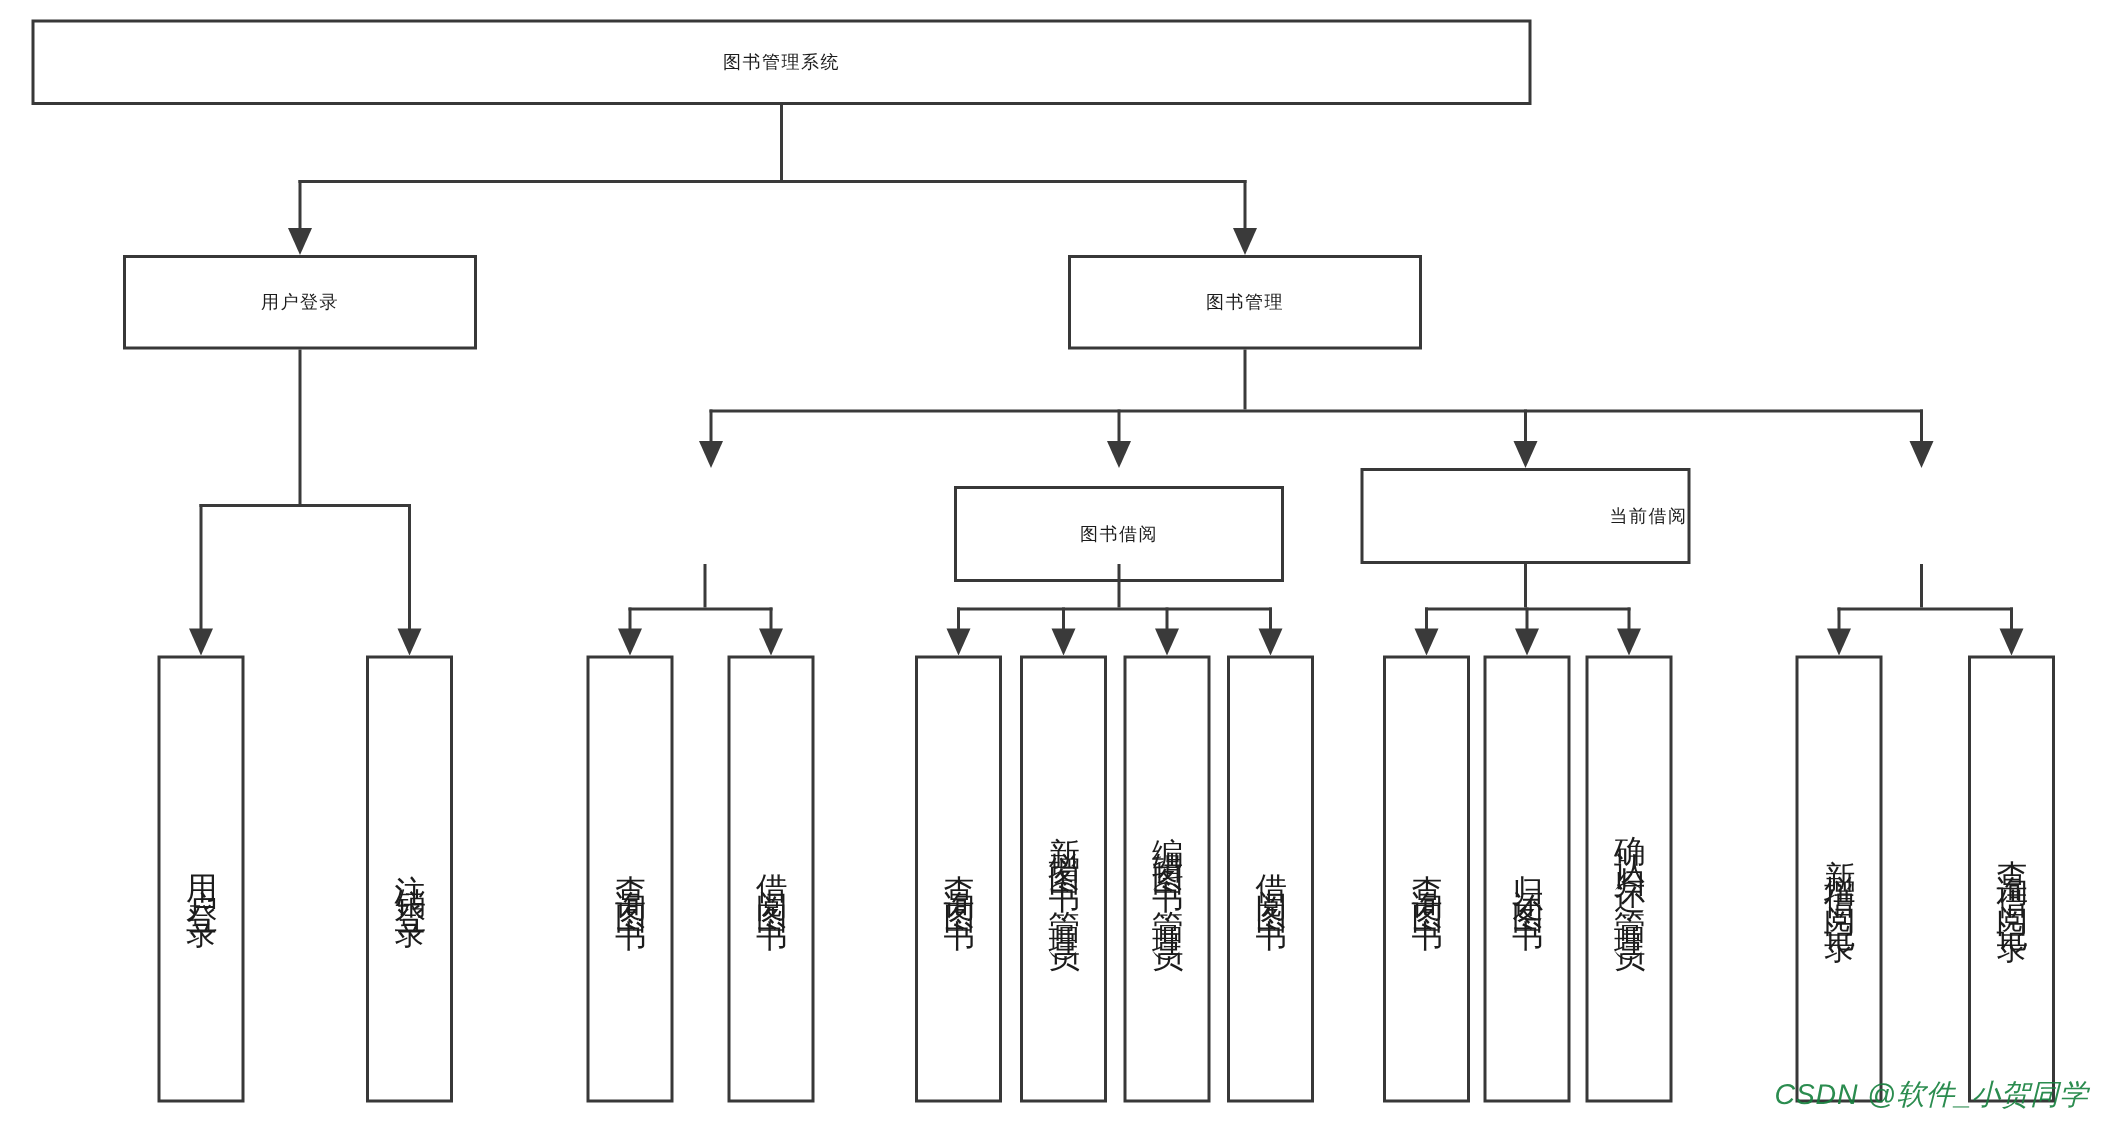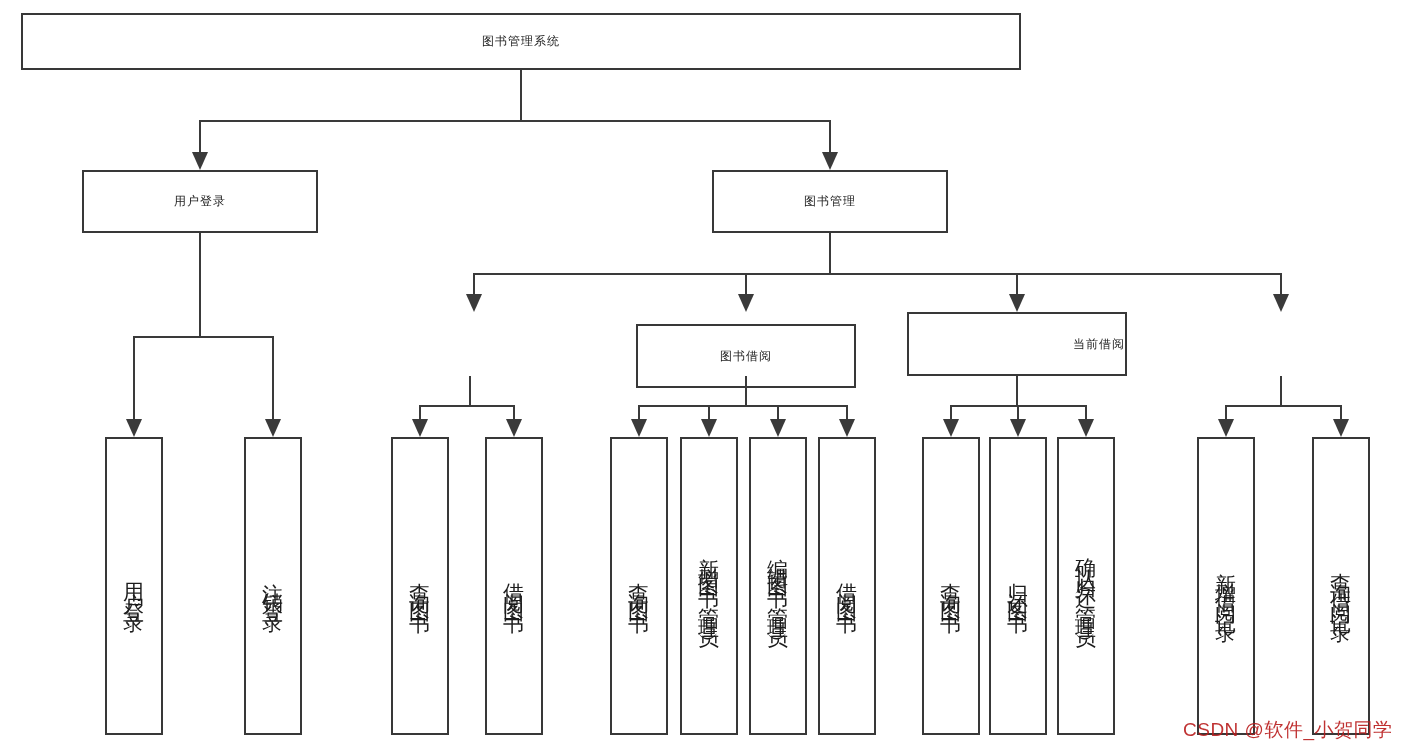--- a/index.html
+++ b/index.html
@@ -20,22 +20,22 @@
     top:437px;width:58px;height:298px;
   }
   .vline{position:absolute;width:2px;background:#3a3a3a;}
   .hline{position:absolute;height:2px;background:#3a3a3a;}
   .tri{
     position:absolute;width:0;height:0;
     border-left:8px solid transparent;border-right:8px solid transparent;
     border-top:18px solid #3a3a3a;
   }
   .watermark{
-    position:absolute;left:1183px;top:717px;font-size:19px;color:#b91c1c;
-    opacity:.9;z-index:5;white-space:nowrap;letter-spacing:0.5px;
+    position:absolute;left:1183px;top:717px;font-size:19px;color:#15803d;
+    opacity:.9;z-index:5;white-space:nowrap;letter-spacing:0.5px;font-style:italic;
   }
 </style>
 </head>
 <body>
 
 <div id="canvas">
 
   <div class="box-h" style="left:21px;top:13px;width:1000px;height:57px;">
     <span>图书管理系统</span>
   </div>

